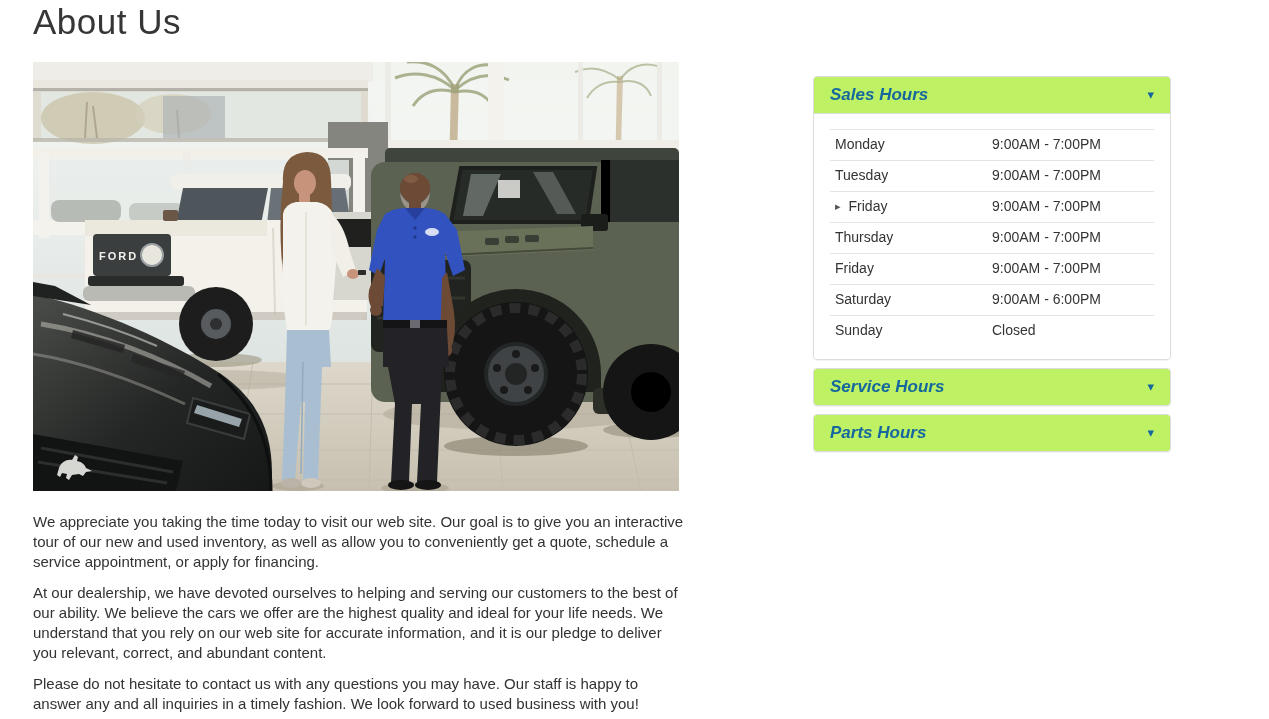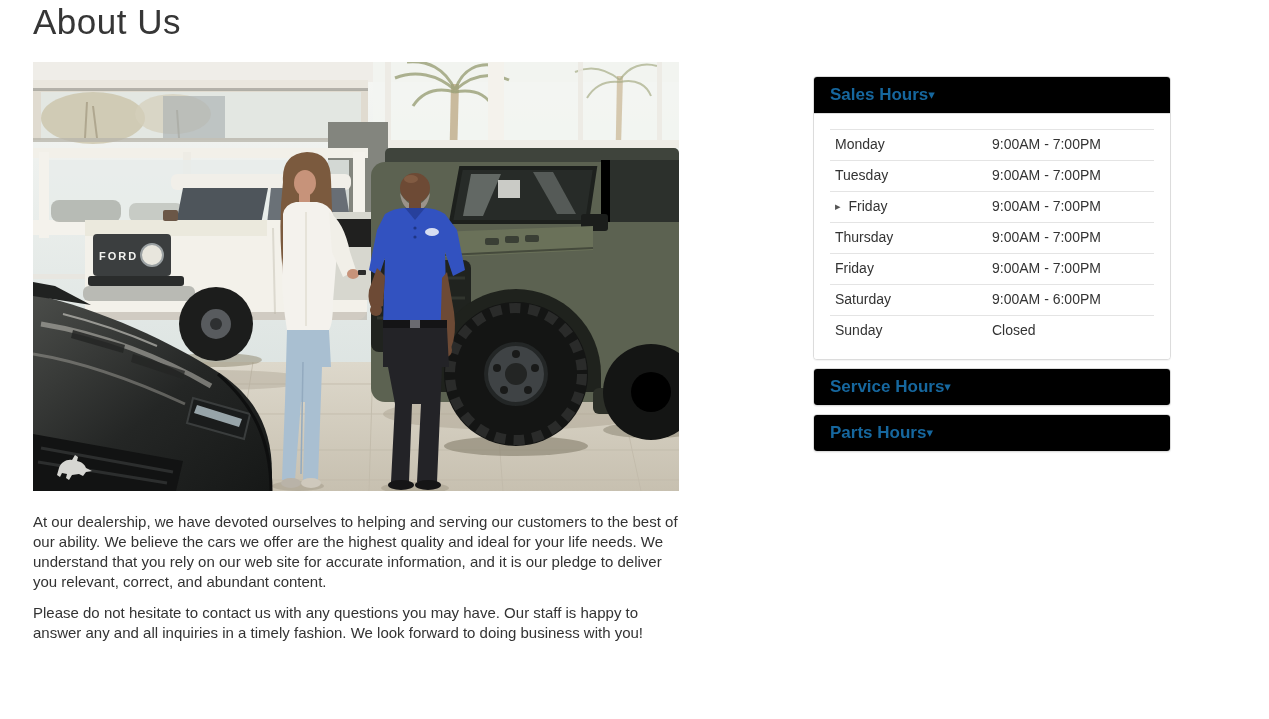--- a/index.html
+++ b/index.html
@@ -17,22 +17,22 @@
 
   .copy { position:absolute; left:33px; top:512px; width:656px; }
   .copy p { margin:0 0 11px 0; font-size:15px; line-height:20px; color:#333; }
 
   .hours-col { position:absolute; left:813px; top:76px; width:358px; }
   .panel {
     border:1px solid #dcdcdc; border-radius:4px; background:#fff;
     margin-bottom:8px; overflow:hidden; box-shadow:0 1px 1px rgba(0,0,0,.05);
   }
   .panel-head {
-    display:flex; align-items:center; 
-    background:#000000; padding:8px 16px; cursor:pointer;
+    display:flex; align-items:center; justify-content:space-between;
+    background:#bef264; padding:8px 16px; cursor:pointer;font-style:italic;
   }
   .panel.expanded .panel-head { border-bottom:1px solid #dcdcdc; }
   .panel-title { color:#16679e; font-size:17px; font-weight:700; line-height:20px; }
   .caret { color:#16679e; font-size:13px; line-height:12px; }
 
   .panel-body { padding:15px 16px 13px 16px; background:#fff; }
   .hrow { display:flex; align-items:center; border-top:1px solid #e4e4e4; padding:5px 0 6px 0; font-size:14px; line-height:19px; color:#333; }
   .hrow .day { width:162px; padding-left:5px; display:flex; align-items:center; }
   .hrow .marker { color:#555; font-size:11px; margin-right:8px; line-height:11px; }
   .hrow .hrs { flex:1; }
@@ -253,22 +253,23 @@
         <polygon points="0,372 150,399 143,429 0,429" fill="#121313"></polygon>
         <line x1="8" y1="386" x2="140" y2="410" stroke="#2c2e2e" stroke-width="3"></line>
         <line x1="5" y1="400" x2="134" y2="421" stroke="#2c2e2e" stroke-width="3"></line>
         <path d="M26,406 c2,-6 8,-9 13,-8 l3,-5 3,2 -1,4 c5,1 8,4 9,7 l6,3 -6,1 -3,4 -4,-2 -7,1 -3,5 -3,-2 1,-4 -5,-1 -2,4 -3,-2 2,-7 Z" fill="#d6d6d2"></path>
         <path d="M185,312 C220,342 238,378 238,429" stroke="#0e0f0f" stroke-width="3" fill="none"></path>
       </g>
     </svg>
   </figure>
 
   <section class="copy">
+    <p>We appreciate you taking the time today to visit our web site. Our goal is to give you an interactive tour of our new and used inventory, as well as allow you to conveniently get a quote, schedule a service appointment, or apply for financing.</p>
     <p>At our dealership, we have devoted ourselves to helping and serving our customers to the best of our ability. We believe the cars we offer are the highest quality and ideal for your life needs. We understand that you rely on our web site for accurate information, and it is our pledge to deliver you relevant, correct, and abundant content.</p>
-    <p>Please do not hesitate to contact us with any questions you may have. Our staff is happy to answer any and all inquiries in a timely fashion. We look forward to doing business with you!</p>
+    <p>Please do not hesitate to contact us with any questions you may have. Our staff is happy to answer any and all inquiries in a timely fashion. We look forward to used business with you!</p>
   </section>
 
   <aside class="hours-col">
 
     <section class="panel expanded">
       <header class="panel-head">
         <span class="panel-title">Sales Hours</span>
         <span class="caret">▾</span>
       </header>
       <div class="panel-body">

